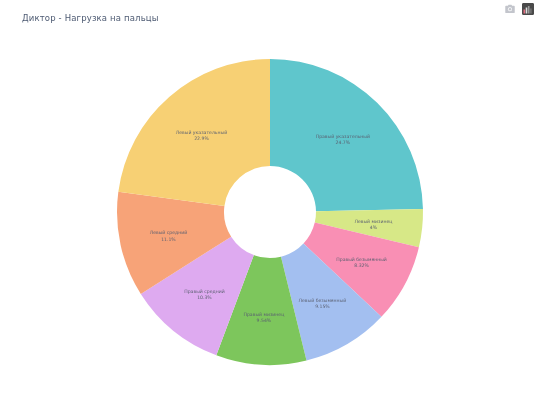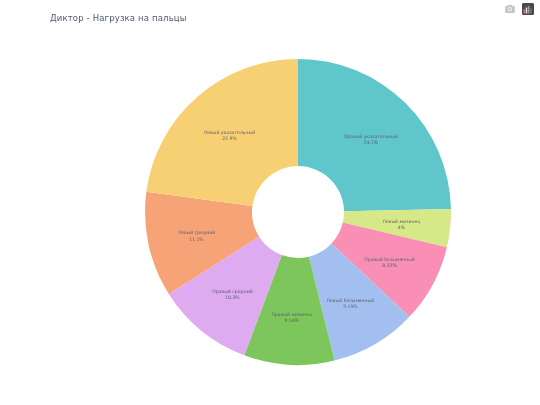--- a/index.html
+++ b/index.html
@@ -11,21 +11,20 @@
     height: 405px;
     background: #ffffff;
     font-family: "DejaVu Sans", "Liberation Sans", sans-serif;
     overflow: hidden;
     position: relative;
   }
   #app-root {
     position: absolute;
     inset: 0;
     background: #ffffff;
-    margin-left: 28px;
   }
 
   
   #toolbar {
     position: absolute;
     top: 3px;
     right: 6px;
     display: flex;
     align-items: center;
     gap: 6px;

